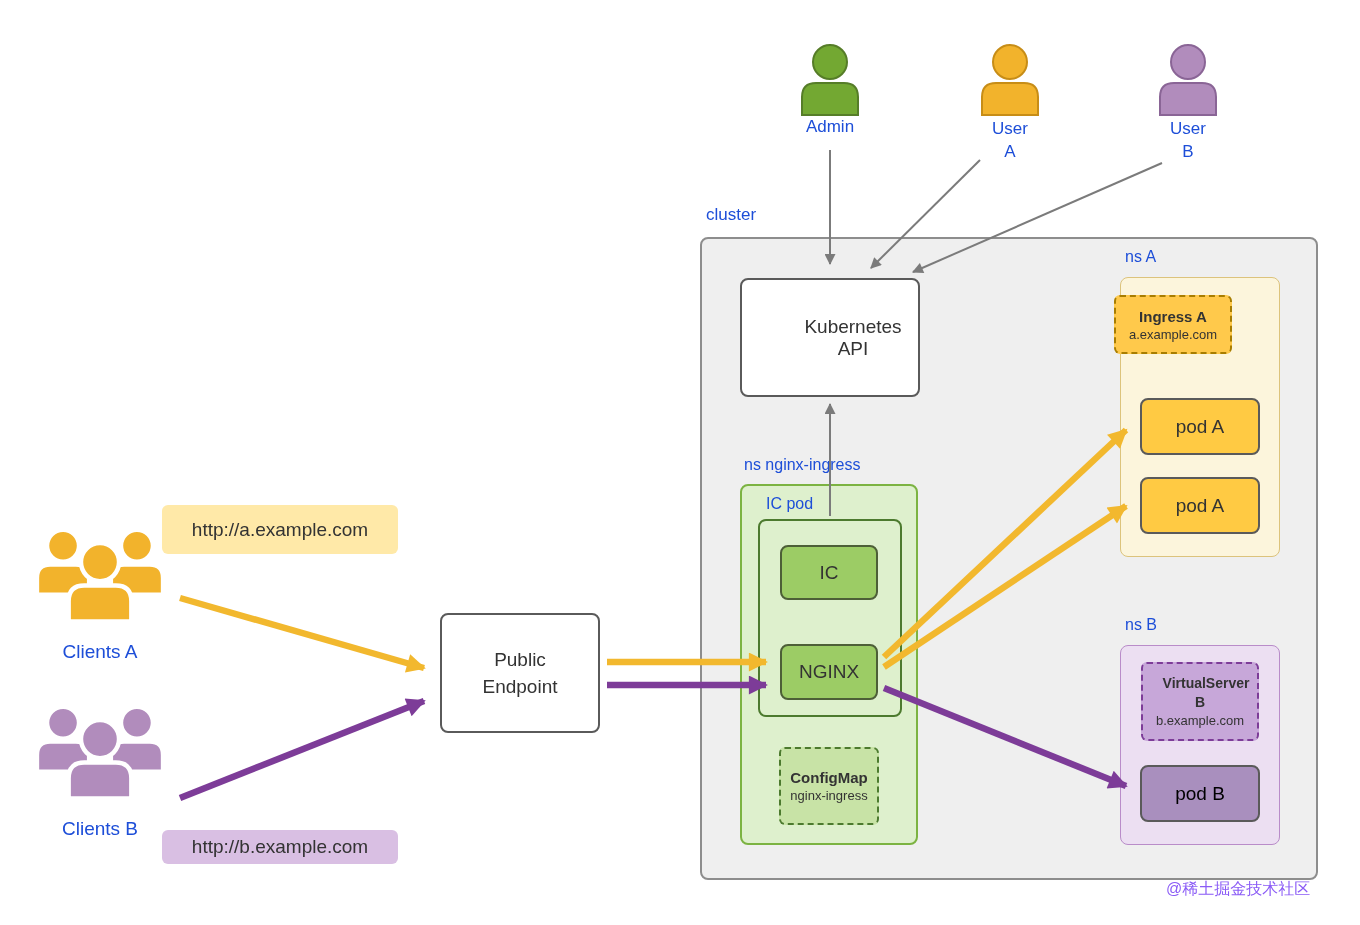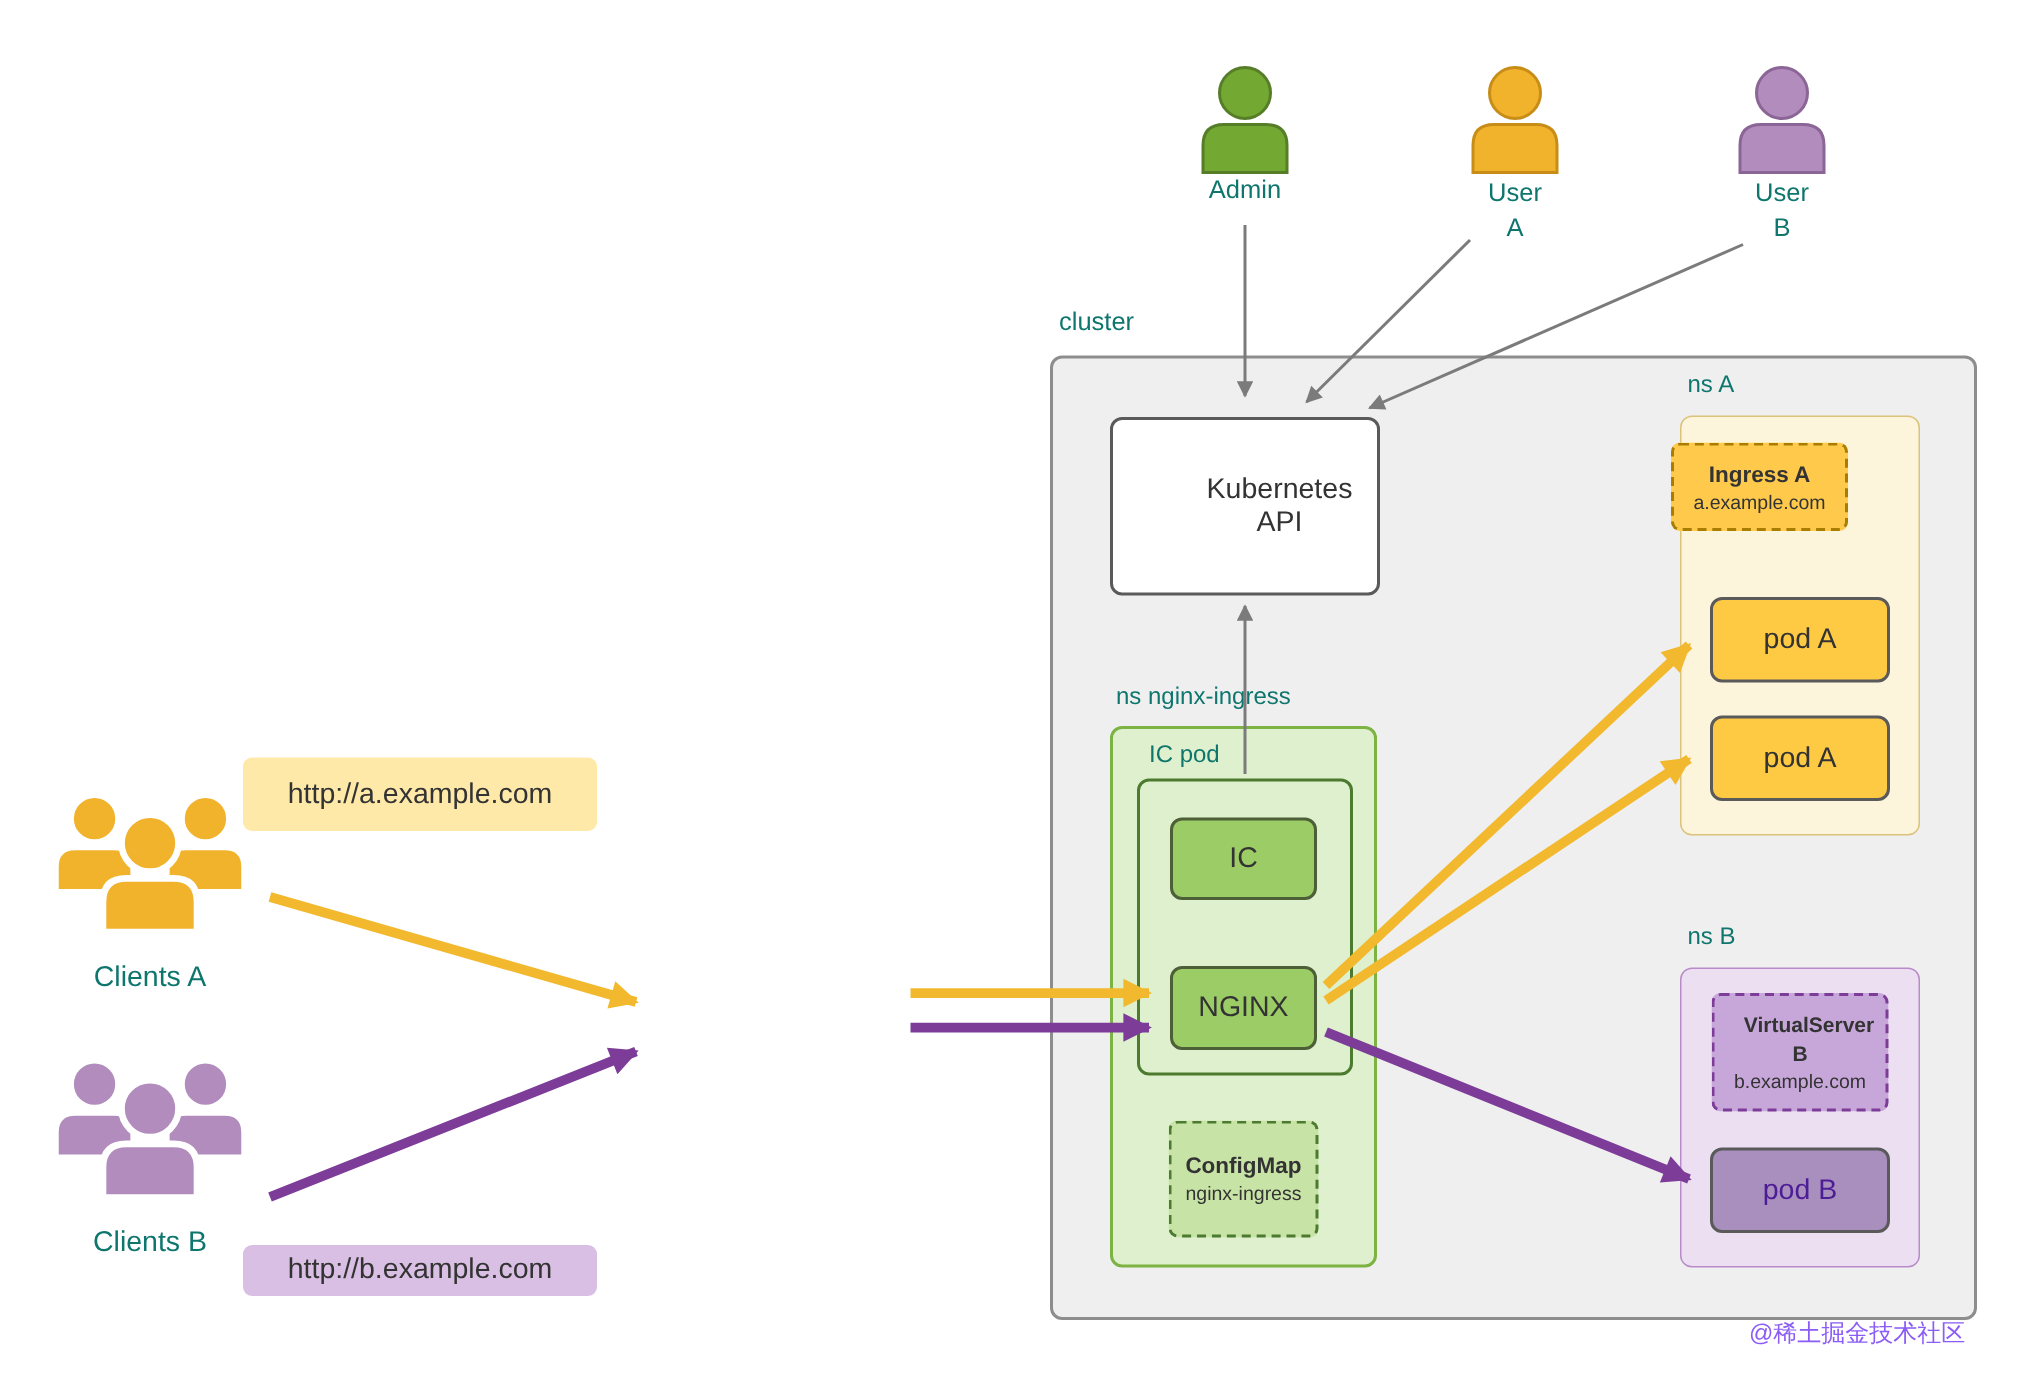--- a/index.html
+++ b/index.html
@@ -1,20 +1,20 @@
 <!DOCTYPE html>
 <html style="--yellow: #F2B82E; --pod-yellow: #FFCA43; --amber: #FFC94B; --yellow-light: #FFE9A8; --yellow-pale: #FCF5DC; --purple: #7D3C98; --purple-mid: #C7A7D9; --pod-purple: #A98FBE; --purple-light: #D9BFE3; --purple-pale: #ECDFF2; --green: #7CB342; --green-mid: #9CCC65; --green-pale: #DEF0CD; --green-dark: #4C7A2E; --admin-green: #73A832; --user-yellow: #F2B32C; --user-purple: #B18CBC; --gray-arrow: #7b7b7b; --cluster-bg: #EFEFEF; --cluster-border: #8d8d8d; --box-border: #5a5a5a;"><head>
 <meta charset="utf-8">
 <style>
   * { margin:0; padding:0; box-sizing:border-box; }
   html,body { width:1360px; height:925px; }
   body { font-family:"Liberation Sans","DejaVu Sans",sans-serif; background:#ffffff; color:#333; }
   .canvas { position:relative; width:1360px; height:925px; background:#fff; overflow:hidden; }
   .panel { position:absolute; border-radius:8px; }
-  .label { position:absolute; color:#0f766e; white-space:nowrap; }
+  .label { position:absolute; color:#1d4ed8; white-space:nowrap; }
   .center { display:flex; align-items:center; justify-content:center; text-align:center; }
   .col { flex-direction:column; }
   .arrows { position:absolute; left:0; top:0; z-index:6; pointer-events:none; }
   .boxes-layer { position:absolute; left:0; top:0; width:100%; height:100%; z-index:2; }
 
   .arr-gray   { stroke:var(--gray-arrow); stroke-width:2; }
   .arr-yellow { stroke:var(--yellow); stroke-width:6.5; }
   .arr-purple { stroke:var(--purple); stroke-width:6.5; }
   .mk-gray    { fill:var(--gray-arrow); }
   .mk-yellow  { fill:var(--yellow); }
@@ -26,21 +26,21 @@
   .clientsa-paint { fill:var(--user-yellow); stroke:#ffffff; stroke-width:4; }
   .clientsb-paint { fill:var(--user-purple); stroke:#ffffff; stroke-width:4; }
 
   .cluster-box { background:var(--cluster-bg); border:2px solid var(--cluster-border); }
   .white-box   { background:#ffffff; border:2px solid var(--box-border); font-size:19px; }
   .ns-a-box    { background:var(--yellow-pale); border:1px solid #dcc37c; }
   .ns-b-box    { background:var(--purple-pale); border:1px solid #b98cc9; }
   .ns-ni-box   { background:var(--green-pale);  border:2px solid var(--green); }
   .ic-pod-box  { border:2px solid var(--green-dark); }
   .pod-yellow  { background:var(--pod-yellow); border:2px solid var(--box-border); font-size:19px; }
-  .pod-purple  { background:var(--pod-purple); border:2px solid var(--box-border); font-size:19px; color:#4c1d95; }
+  .pod-purple  { background:var(--pod-purple); border:2px solid var(--box-border); font-size:19px; color:#000000; }
   .green-box   { background:var(--green-mid); border:2px solid #4d5f37; font-size:19px; }
   .ingress-box { background:var(--amber); border:2px dashed #a87d00; border-radius:6px; }
   .vs-box      { background:var(--purple-mid); border:2px dashed var(--purple); border-radius:6px; }
   .cm-box      { background:#c8e3a6; border:2px dashed var(--green-dark); border-radius:6px; }
   .url-a       { background:var(--yellow-light); border-radius:6px; font-size:19px; }
   .url-b       { background:var(--purple-light); border-radius:6px; font-size:19px; }
   .small-title { font-weight:bold; font-size:15px; line-height:19px; }
   .small-sub   { font-size:13px; line-height:17px; }
   .watermark   { position:absolute; color:#8b5cf6; font-size:16px; z-index:8; }
 </style>
@@ -90,20 +90,24 @@
       <span>IC</span>
     </div>
     <div class="panel green-box center" style="left:780px;top:644px;width:98px;height:56px;">
       <span>NGINX</span>
     </div>
     <div class="panel cm-box center col" style="left:779px;top:747px;width:100px;height:78px;">
       <div class="small-title">ConfigMap</div>
       <div class="small-sub">nginx-ingress</div>
     </div>
 
+    <div class="panel white-box center col" style="left:440px;top:613px;width:160px;height:120px;line-height:27px;">
+      <div>Public</div>
+      <div>Endpoint</div>
+    </div>
 
     <div class="panel url-a center" style="left:162px;top:505px;width:236px;height:49px;">
       <span>http://a.example.com</span>
     </div>
     <div class="panel url-b center" style="left:162px;top:830px;width:236px;height:34px;">
       <span>http://b.example.com</span>
     </div>
 
     <div class="label" style="left:795px;top:117px;width:70px;text-align:center;font-size:17px;">Admin</div>
     <div class="label" style="left:980px;top:117px;width:60px;text-align:center;font-size:17px;line-height:23px;">

